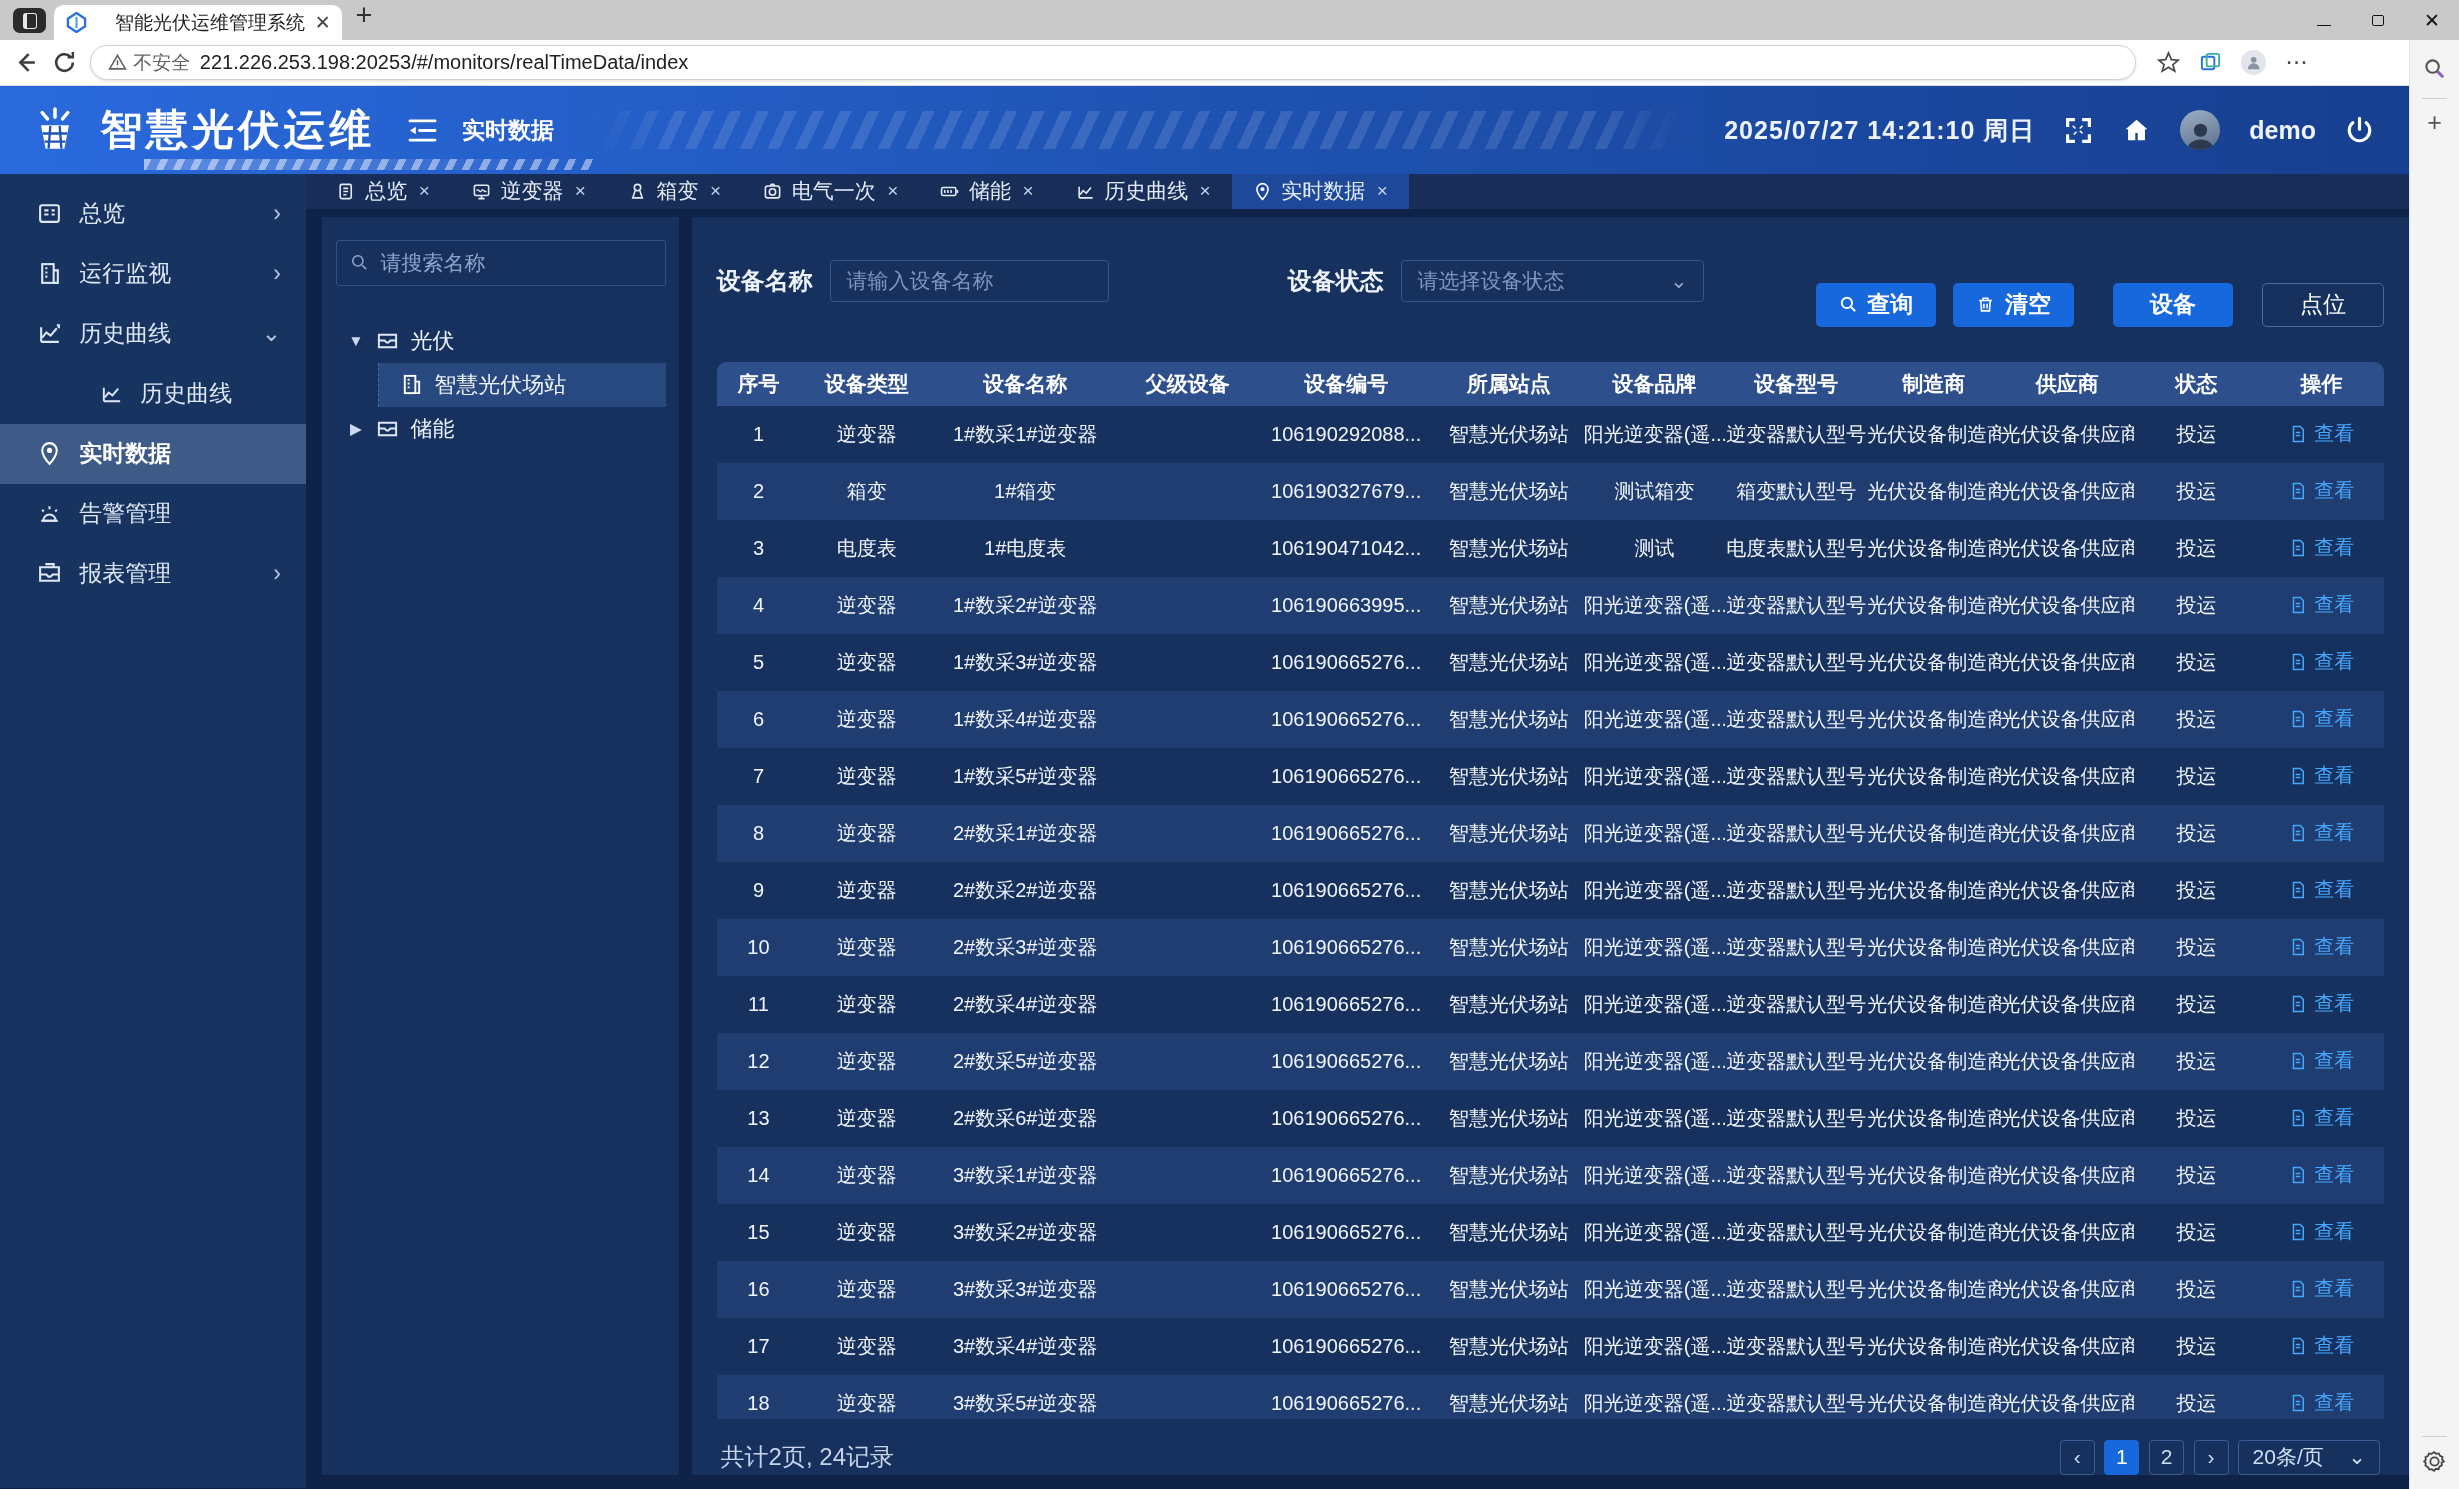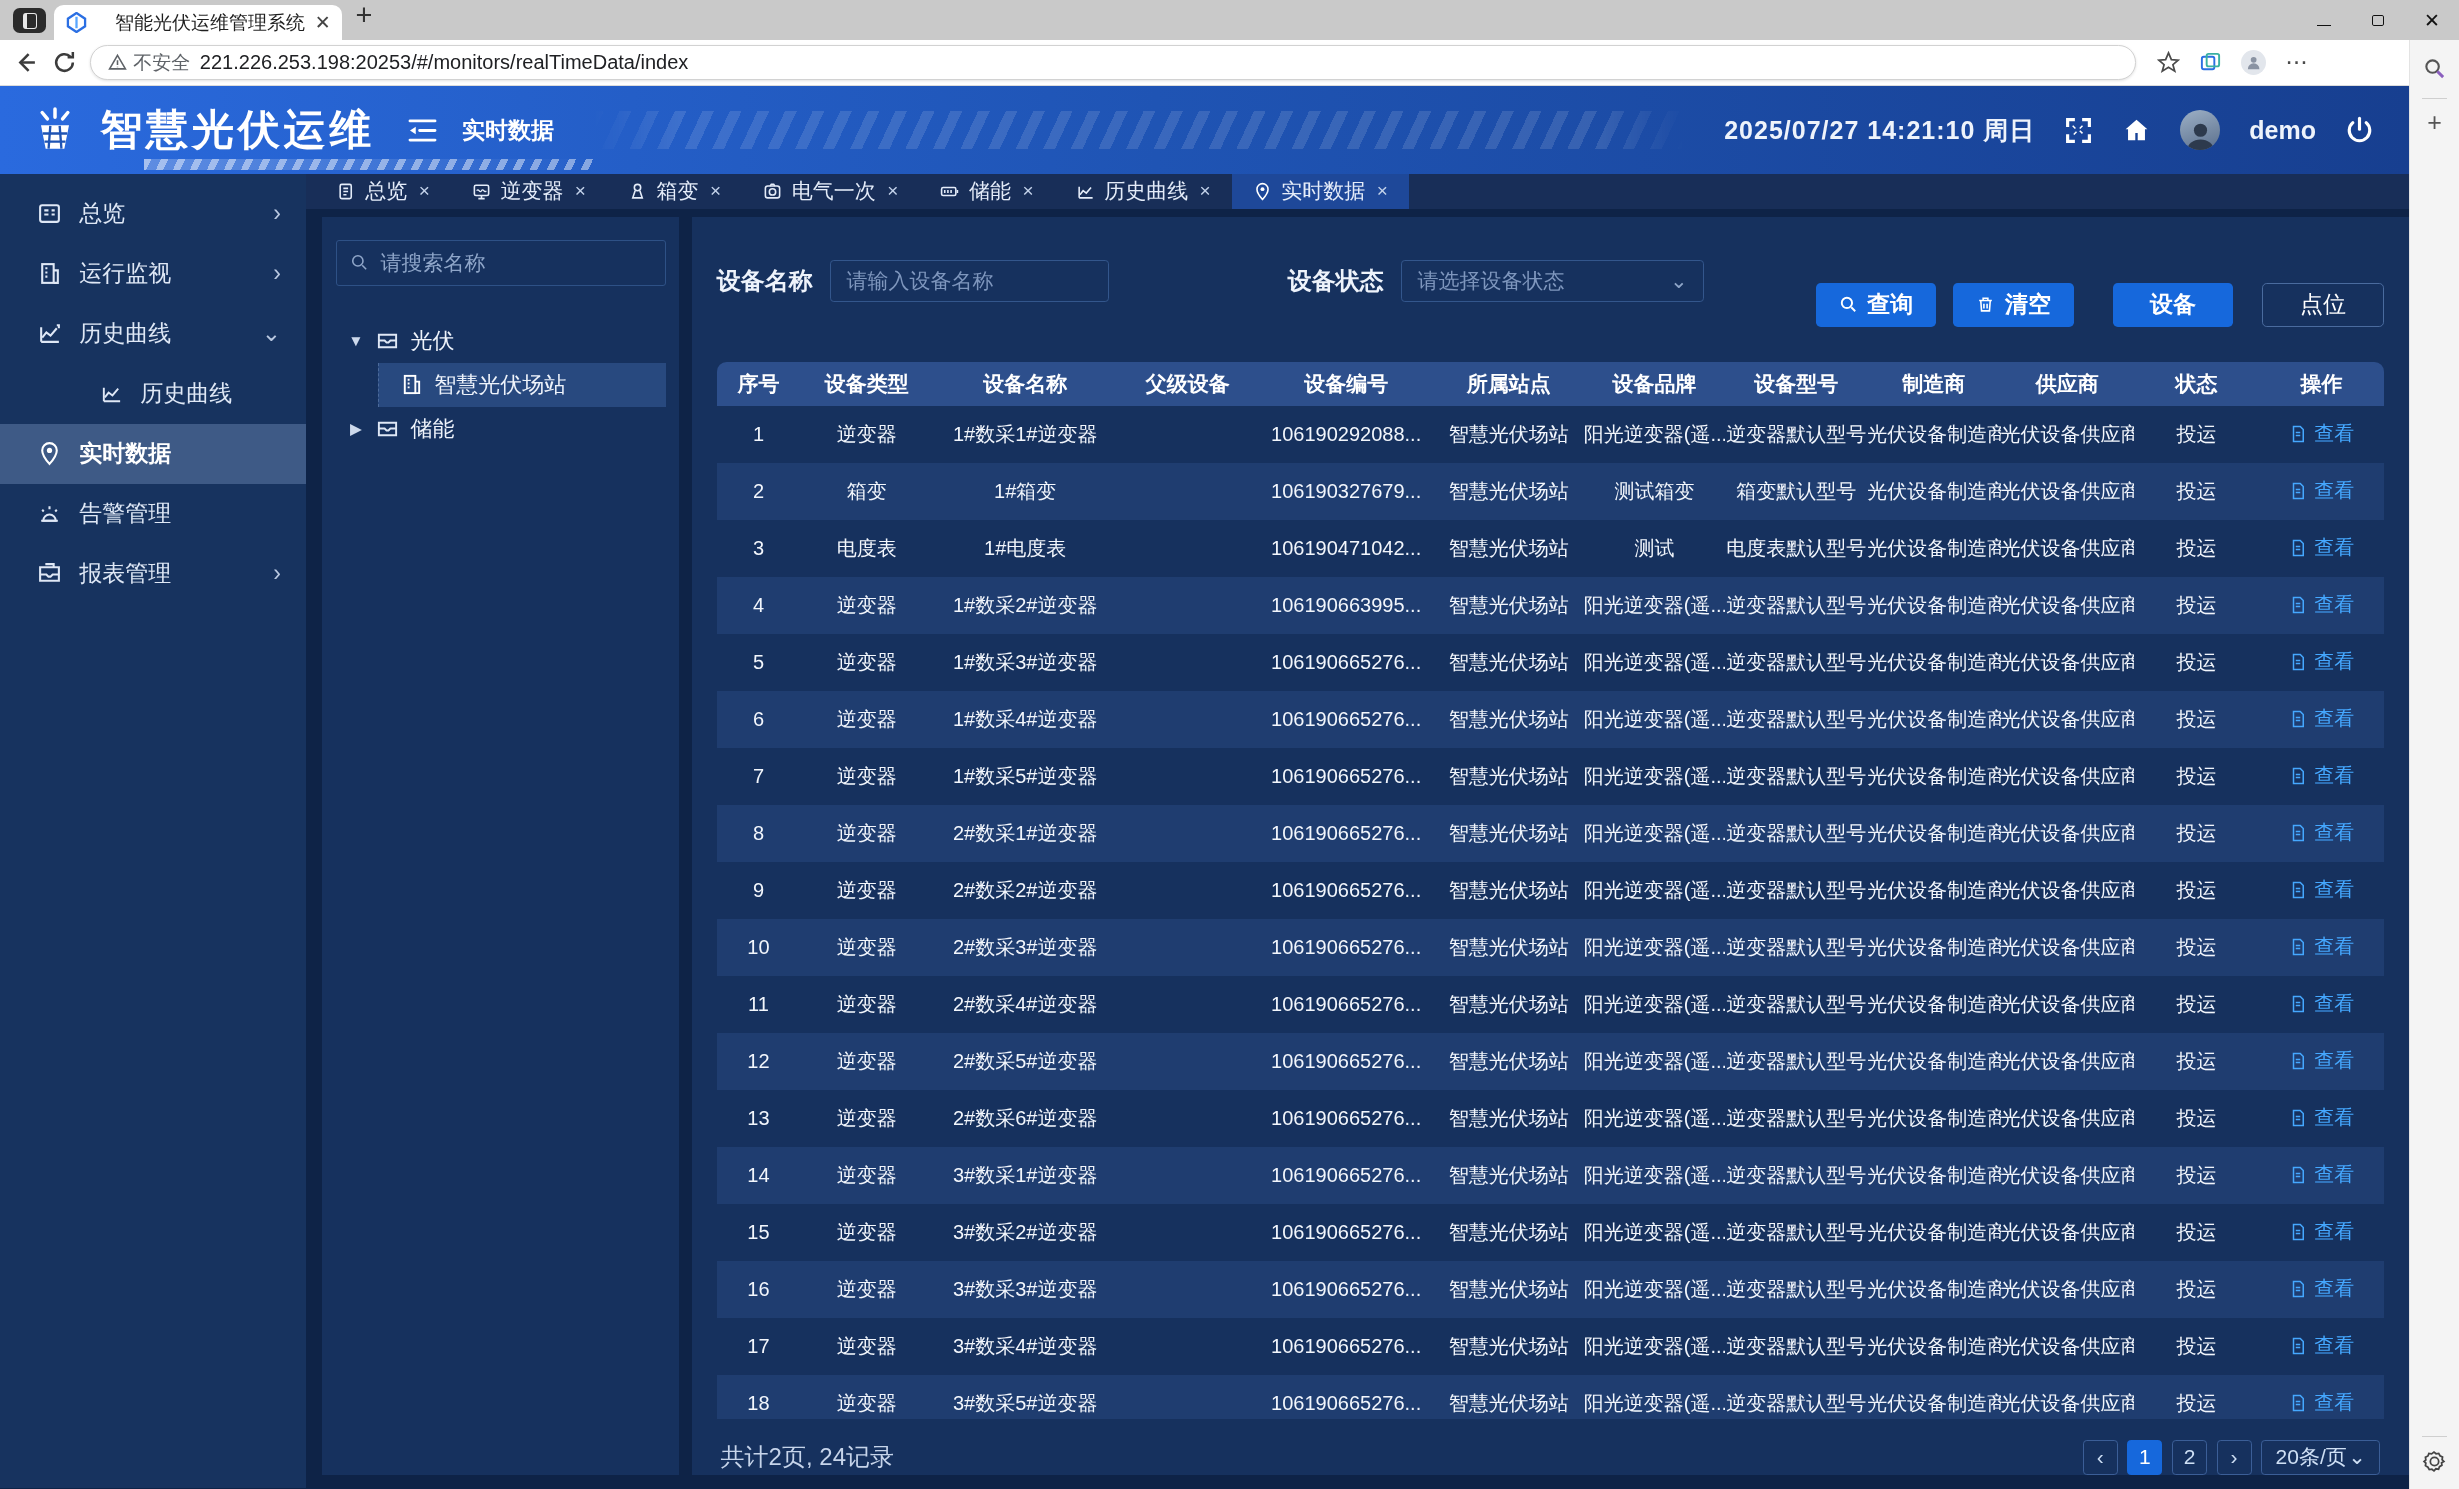--- a/index.html
+++ b/index.html
@@ -94,21 +94,21 @@
   thead th{height:44px;background:var(--thead);font-size:21px;font-weight:bold;color:#fff;}
   tbody td{height:57px;text-align:center;font-size:20px;color:#f2f6fc;white-space:nowrap;overflow:hidden;}
   tbody tr:nth-child(even){background:var(--row-alt);}
   .view-link{color:var(--link);display:inline-flex;align-items:center;gap:7.7px;cursor:pointer;font-size:20px;}
   
   .tfoot{display:flex;align-items:center;margin:21px 3.8px 0 3.8px;}
   .summary{font-size:24px;color:#c6d4ea;}
   .pager{margin-left:auto;display:flex;align-items:center;gap:9.6px;}
   .pg{min-width:35px;height:35px;border:1px solid #3b5e97;border-radius:3.8px;background:transparent;color:#cfe0f5;font-size:21px;display:flex;align-items:center;justify-content:center;cursor:pointer;padding:0 7.7px;}
   .pg.active{background:var(--accent);border-color:var(--accent);color:#fff;}
-  .pg.size{width:119px;justify-content:space-between;padding:0 13.4px;color:#cfe0f5;}
+  .pg.size{width:142px;justify-content:space-between;padding:0 13.4px;color:#cfe0f5;}
 </style>
 </head>
 <body>
 
 <div class="tabstrip">
   <div class="tab-actions">
       <span></span>
     </div>
   <div class="btab">
     <svg width="21" height="21" viewBox="0 0 22 22">

